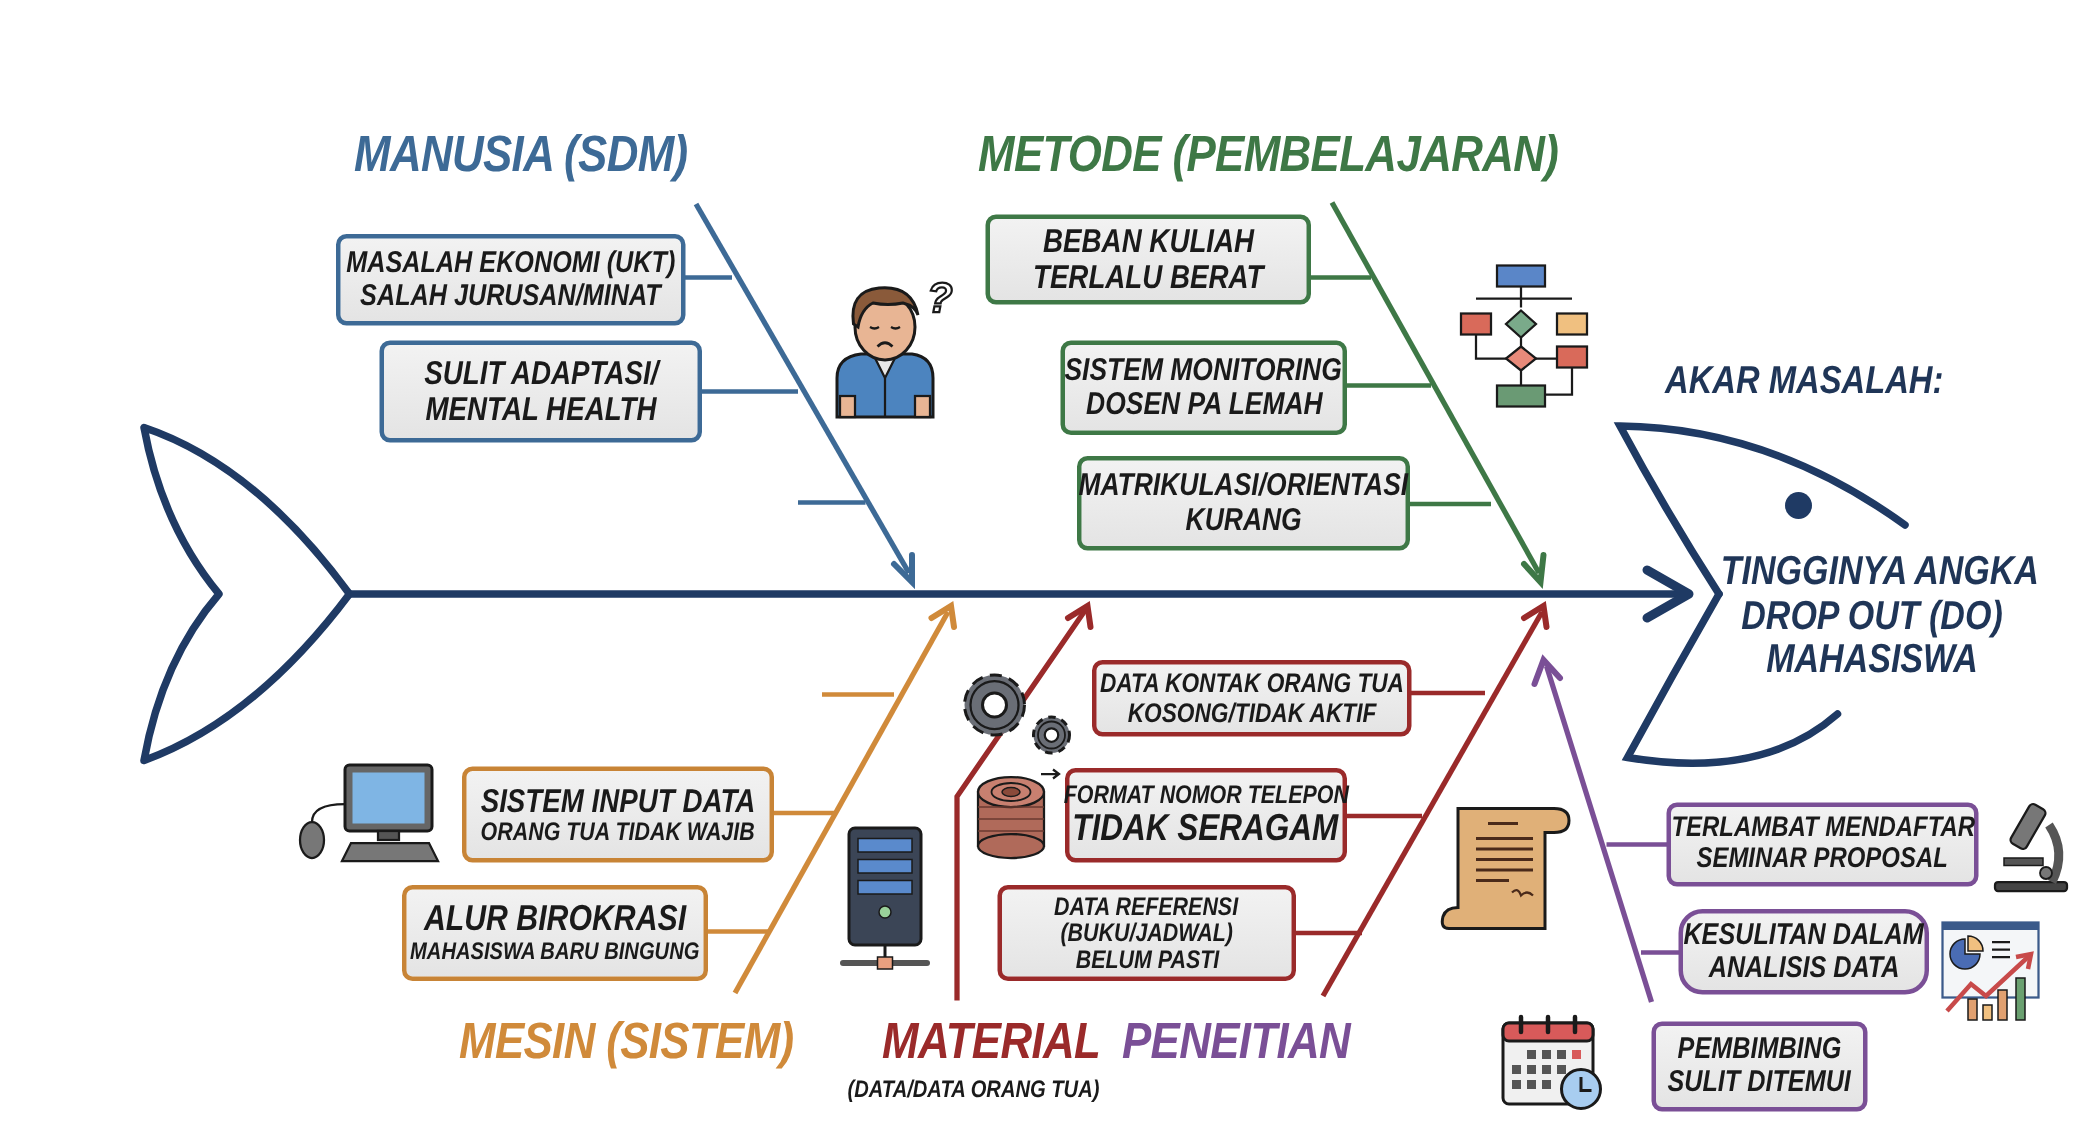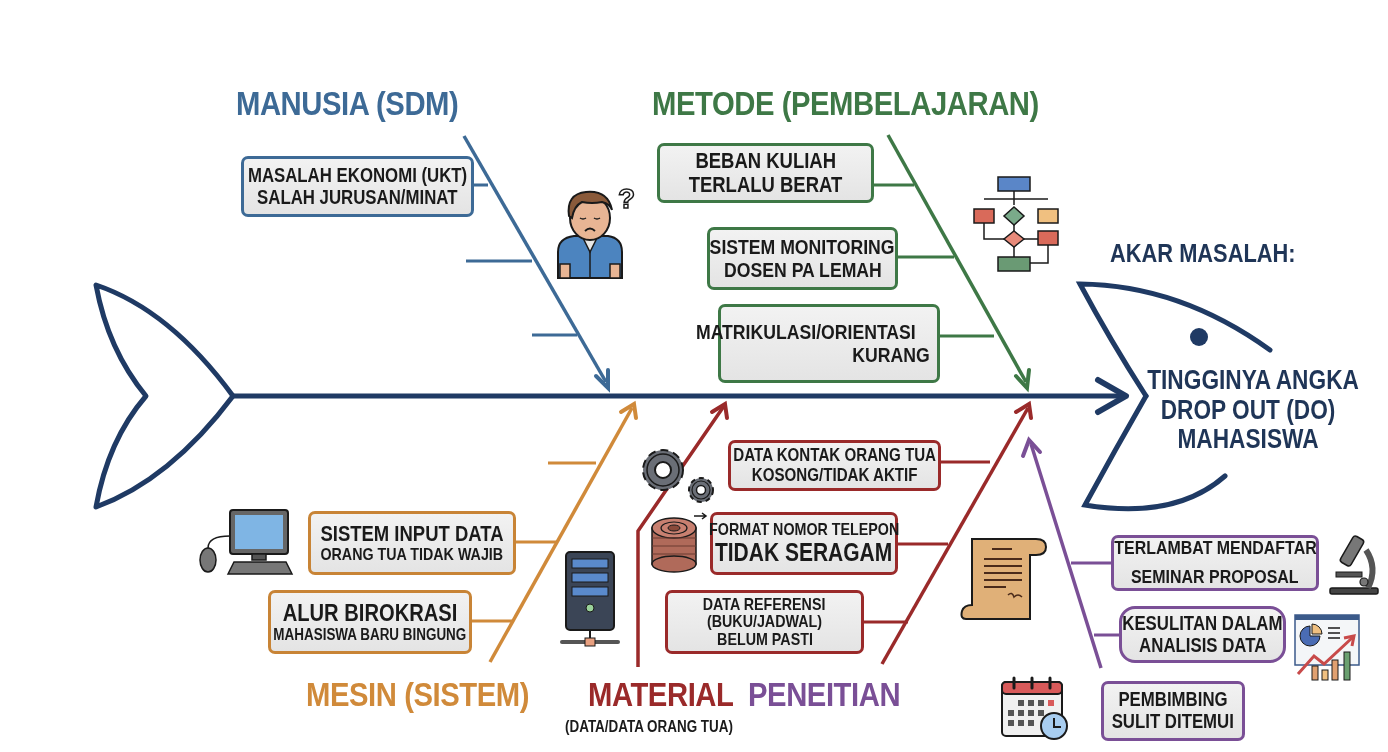--- a/index.html
+++ b/index.html
@@ -1,17 +1,17 @@
 <!DOCTYPE html>
 <html><head>
 <meta charset="utf-8">
 <style>
   html, body { margin:0; padding:0; background:#ffffff; }
   body { width:1388px; height:752px; position:relative; overflow:hidden; font-family:"Liberation Sans", "DejaVu Sans", sans-serif; }
-  #diagram { position:absolute; left:0; top:0; width:1388px; height:752px; }
+  #diagram { position:absolute; left:0; top:0; width:1388px; height:752px;font-style:italic; }
   .cat-title { position:absolute; font-family:"Liberation Sans", sans-serif; font-weight:bold; font-size:34px; letter-spacing:-0.5px; white-space:nowrap; transform:scaleX(0.86); transform-origin:left top; }
   .box { position:absolute; background:linear-gradient(#f2f2f2,#e4e4e4); border:3px solid; border-radius:7px; display:flex; flex-direction:column; align-items:center; justify-content:center; text-align:center; font-weight:bold; color:#1a1a1a; box-sizing:border-box; line-height:1.08; }
   .box span { display:block; white-space:nowrap; transform:scaleX(0.84); }
   .b-blue { border-color:#3d6a96; }
   .b-green { border-color:#3e7846; }
   .b-orange { border-color:#c88436; }
   .b-red { border-color:#9a2a2a; }
   .b-purple { border-color:#7a4f96; }
   .head-label { position:absolute; font-weight:bold; color:#1f3557; text-align:center; white-space:nowrap; transform:scaleX(0.84); }
   .icon { position:absolute; }
@@ -77,34 +77,38 @@
   <div class="cat-title" style="left:748px;top:675px;color:#7a4f96;">PENEITIAN</div>
   <div style="position:absolute;left:565px;top:718px;font-weight:bold;font-size:16px;color:#1a1a1a;white-space:nowrap;transform:scaleX(0.84);transform-origin:left top;">(DATA/DATA ORANG TUA)</div>
 
   <div class="head-label" style="left:1110px;top:238px;font-size:26px;transform-origin:left top;">AKAR MASALAH:</div>
   <div class="head-label" style="left:1128px;top:366px;width:240px;font-size:27px;line-height:1.1;transform-origin:center top;">
     <div>TINGGINYA ANGKA</div>
     <div>DROP OUT (DO)</div>
     <div>MAHASISWA</div>
   </div>
 
-  <div class="box b-blue" style="left:241px;top:156px;width:233px;height:61px;font-size:20px;">
+  <div class="box b-blue" style="left:224px;top:156px;width:233px;height:61px;font-size:20px;">
     <span>MASALAH EKONOMI (UKT)</span>
     <span>SALAH JURUSAN/MINAT</span>
+  </div>
+  <div class="box b-blue" style="left:253px;top:227px;width:215px;height:68px;font-size:22px;">
+    <span>SULIT ADAPTASI/</span>
+    <span>MENTAL HEALTH</span>
   </div>
 
   <div class="box b-green" style="left:657px;top:143px;width:217px;height:60px;font-size:22px;">
     <span>BEBAN KULIAH</span>
     <span>TERLALU BERAT</span>
   </div>
   <div class="box b-green" style="left:707px;top:227px;width:191px;height:63px;font-size:21px;">
     <span>SISTEM MONITORING</span>
     <span>DOSEN PA LEMAH</span>
   </div>
-  <div class="box b-green" style="left:718px;top:304px;width:222px;height:79px;font-size:21px;align-items:flex-end;">
+  <div class="box b-green" style="left:718px;top:304px;width:222px;height:63px;font-size:21px;">
     <span>MATRIKULASI/ORIENTASI</span>
     <span>KURANG</span>
   </div>
 
   <div class="box b-orange" style="left:308px;top:511px;width:208px;height:64px;font-size:20px;">
     <span style="font-size:22px;">SISTEM INPUT DATA</span>
     <span style="font-size:17px;">ORANG TUA TIDAK WAJIB</span>
   </div>
   <div class="box b-orange" style="left:268px;top:590px;width:204px;height:64px;font-size:22px;">
     <span style="font-size:24px;">ALUR BIROKRASI</span>
@@ -118,21 +122,21 @@
   <div class="box b-red" style="left:710px;top:512px;width:188px;height:63px;font-size:17px;">
     <span>FORMAT NOMOR TELEPON</span>
     <span style="font-size:25px;">TIDAK SERAGAM</span>
   </div>
   <div class="box b-red" style="left:665px;top:590px;width:199px;height:64px;font-size:17px;line-height:1.02;">
     <span>DATA REFERENSI</span>
     <span>(BUKU/JADWAL)</span>
     <span>BELUM PASTI</span>
   </div>
 
-  <div class="box b-purple" style="left:1111px;top:535px;width:208px;height:56px;font-size:19px;justify-content:space-between;">
+  <div class="box b-purple" style="left:1111px;top:535px;width:208px;height:56px;font-size:19px;">
     <span>TERLAMBAT MENDAFTAR</span>
     <span>SEMINAR PROPOSAL</span>
   </div>
   <div class="box b-purple" style="left:1119px;top:606px;width:167px;height:57px;font-size:20px;border-radius:16px;">
     <span>KESULITAN DALAM</span>
     <span>ANALISIS DATA</span>
   </div>
   <div class="box b-purple" style="left:1101px;top:681px;width:144px;height:60px;font-size:20px;">
     <span>PEMBIMBING</span>
     <span>SULIT DITEMUI</span>

